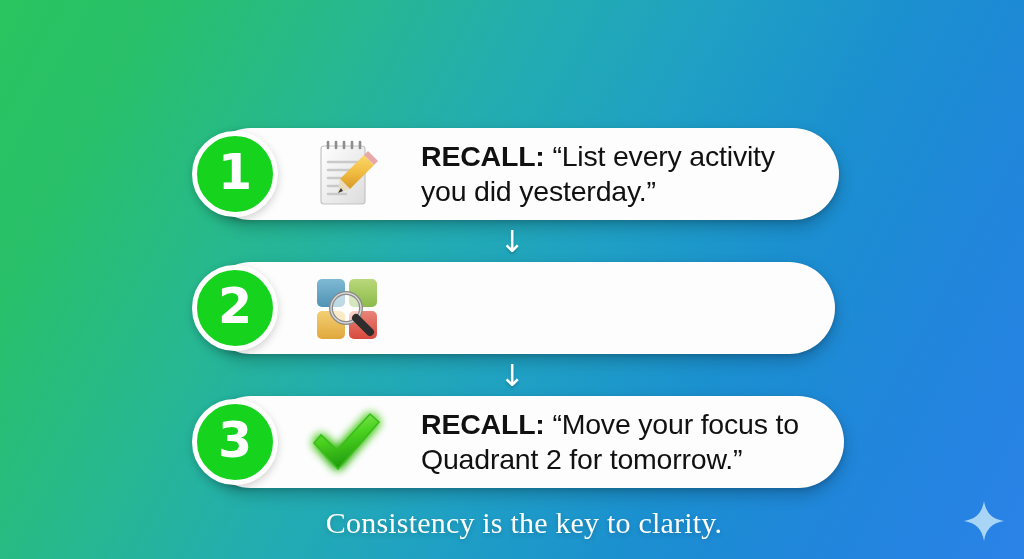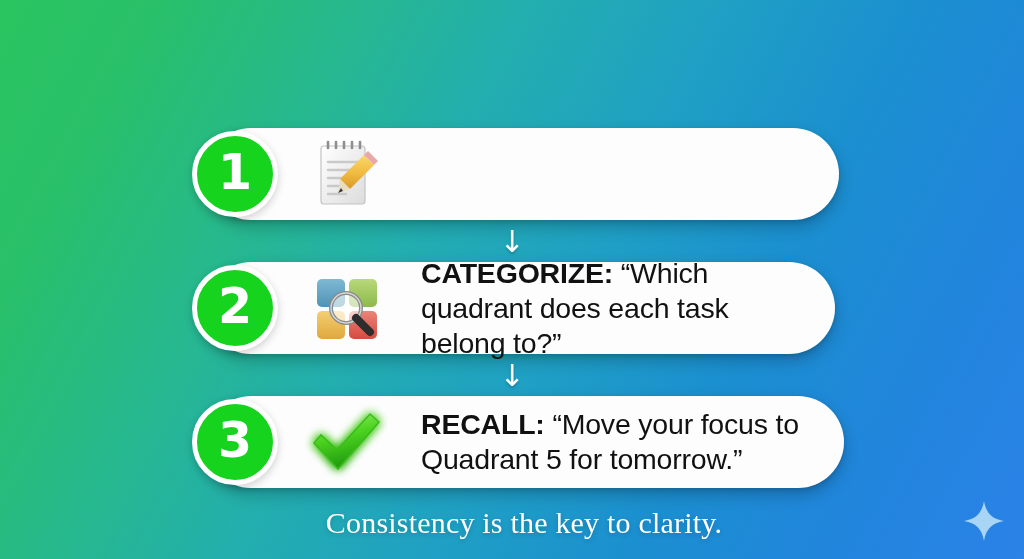--- a/index.html
+++ b/index.html
@@ -206,20 +206,24 @@
             <path d="M52 12 v-6"></path>
         </g>
         <g>
           <polygon points="56,19 66,29 42,53 32,43" fill="url(#pencg)"></polygon>
           <polygon points="56,19 66,29 70,25 60,15" fill="#e8a8a8"></polygon>
           <polygon points="32,43 42,53 30,57" fill="#e9dcc0"></polygon>
           <polygon points="30,57 35,55 33,52" fill="#3a3a3a"></polygon>
         </g>
       </svg>
     </div>
+    <div class="card-text">
+      <span class="lead">RECALL:</span>
+      <span>“List every activity you did yesterday.”</span>
+    </div>
   </div>
 
   <div class="arrow" id="arrow-1">↓</div>
 
   <div class="card" id="card-2">
     <div class="badge">
       <span class="badge-num">2</span>
     </div>
     <div class="icon-slot">
       <svg width="76" height="76" viewBox="0 0 76 76" aria-hidden="true">
@@ -242,24 +246,20 @@
           </linearGradient>
         </defs>
         <rect x="9" y="9" width="28" height="28" rx="5" fill="url(#sqb)"></rect>
         <rect x="41" y="9" width="28" height="28" rx="5" fill="url(#sqg)"></rect>
         <rect x="9" y="41" width="28" height="28" rx="5" fill="url(#sqo)"></rect>
         <rect x="41" y="41" width="28" height="28" rx="5" fill="url(#sqr)"></rect>
         <circle cx="38" cy="38" r="15" fill="#ffffff" fill-opacity="0.62" stroke="#8b8b8b" stroke-width="4"></circle>
         <circle cx="38" cy="38" r="15" fill="none" stroke="#d8d8d8" stroke-width="1.4"></circle>
         <line x1="48" y1="48" x2="62" y2="62" stroke="#2d2d2d" stroke-width="8" stroke-linecap="round"></line>
       </svg>
-    </div>
-    <div class="card-text">
-      <span class="lead">CATEGORIZE:</span>
-      <span>“Which quadrant does each task belong to?”</span>
     </div>
   </div>
 
   <div class="arrow" id="arrow-2">↓</div>
 
   <div class="card" id="card-3">
     <div class="badge">
       <span class="badge-num">3</span>
     </div>
     <div class="icon-slot">
@@ -277,21 +277,21 @@
                 <feMergeNode in="b"></feMergeNode>
                 <feMergeNode in="SourceGraphic"></feMergeNode>
             </feMerge>
           </filter>
         </defs>
         <path d="M10 40 L17 32 L33 47 L66 11 L75 19 L34 66 Z" fill="url(#ckg)" stroke="#3bbd1a" stroke-width="1.6" filter="url(#glow)"></path>
       </svg>
     </div>
     <div class="card-text">
       <span class="lead">RECALL:</span>
-      <span>“Move your focus to Quadrant 5 for tomorrow.”</span>
+      <span>“Move your focus to Quadrant 2 for tomorrow.”</span>
     </div>
   </div>
 
   <div id="footer">Consistency is the key to clarity.</div>
 
   <div id="sparkle">
     <svg width="42" height="42" viewBox="0 0 42 42" aria-hidden="true">
       <path d="M21 1 C23 13 29 19 41 21 C29 23 23 29 21 41 C19 29 13 23 1 21 C13 19 19 13 21 1 Z" fill="#a8d4f5"></path>
     </svg>
   </div>

